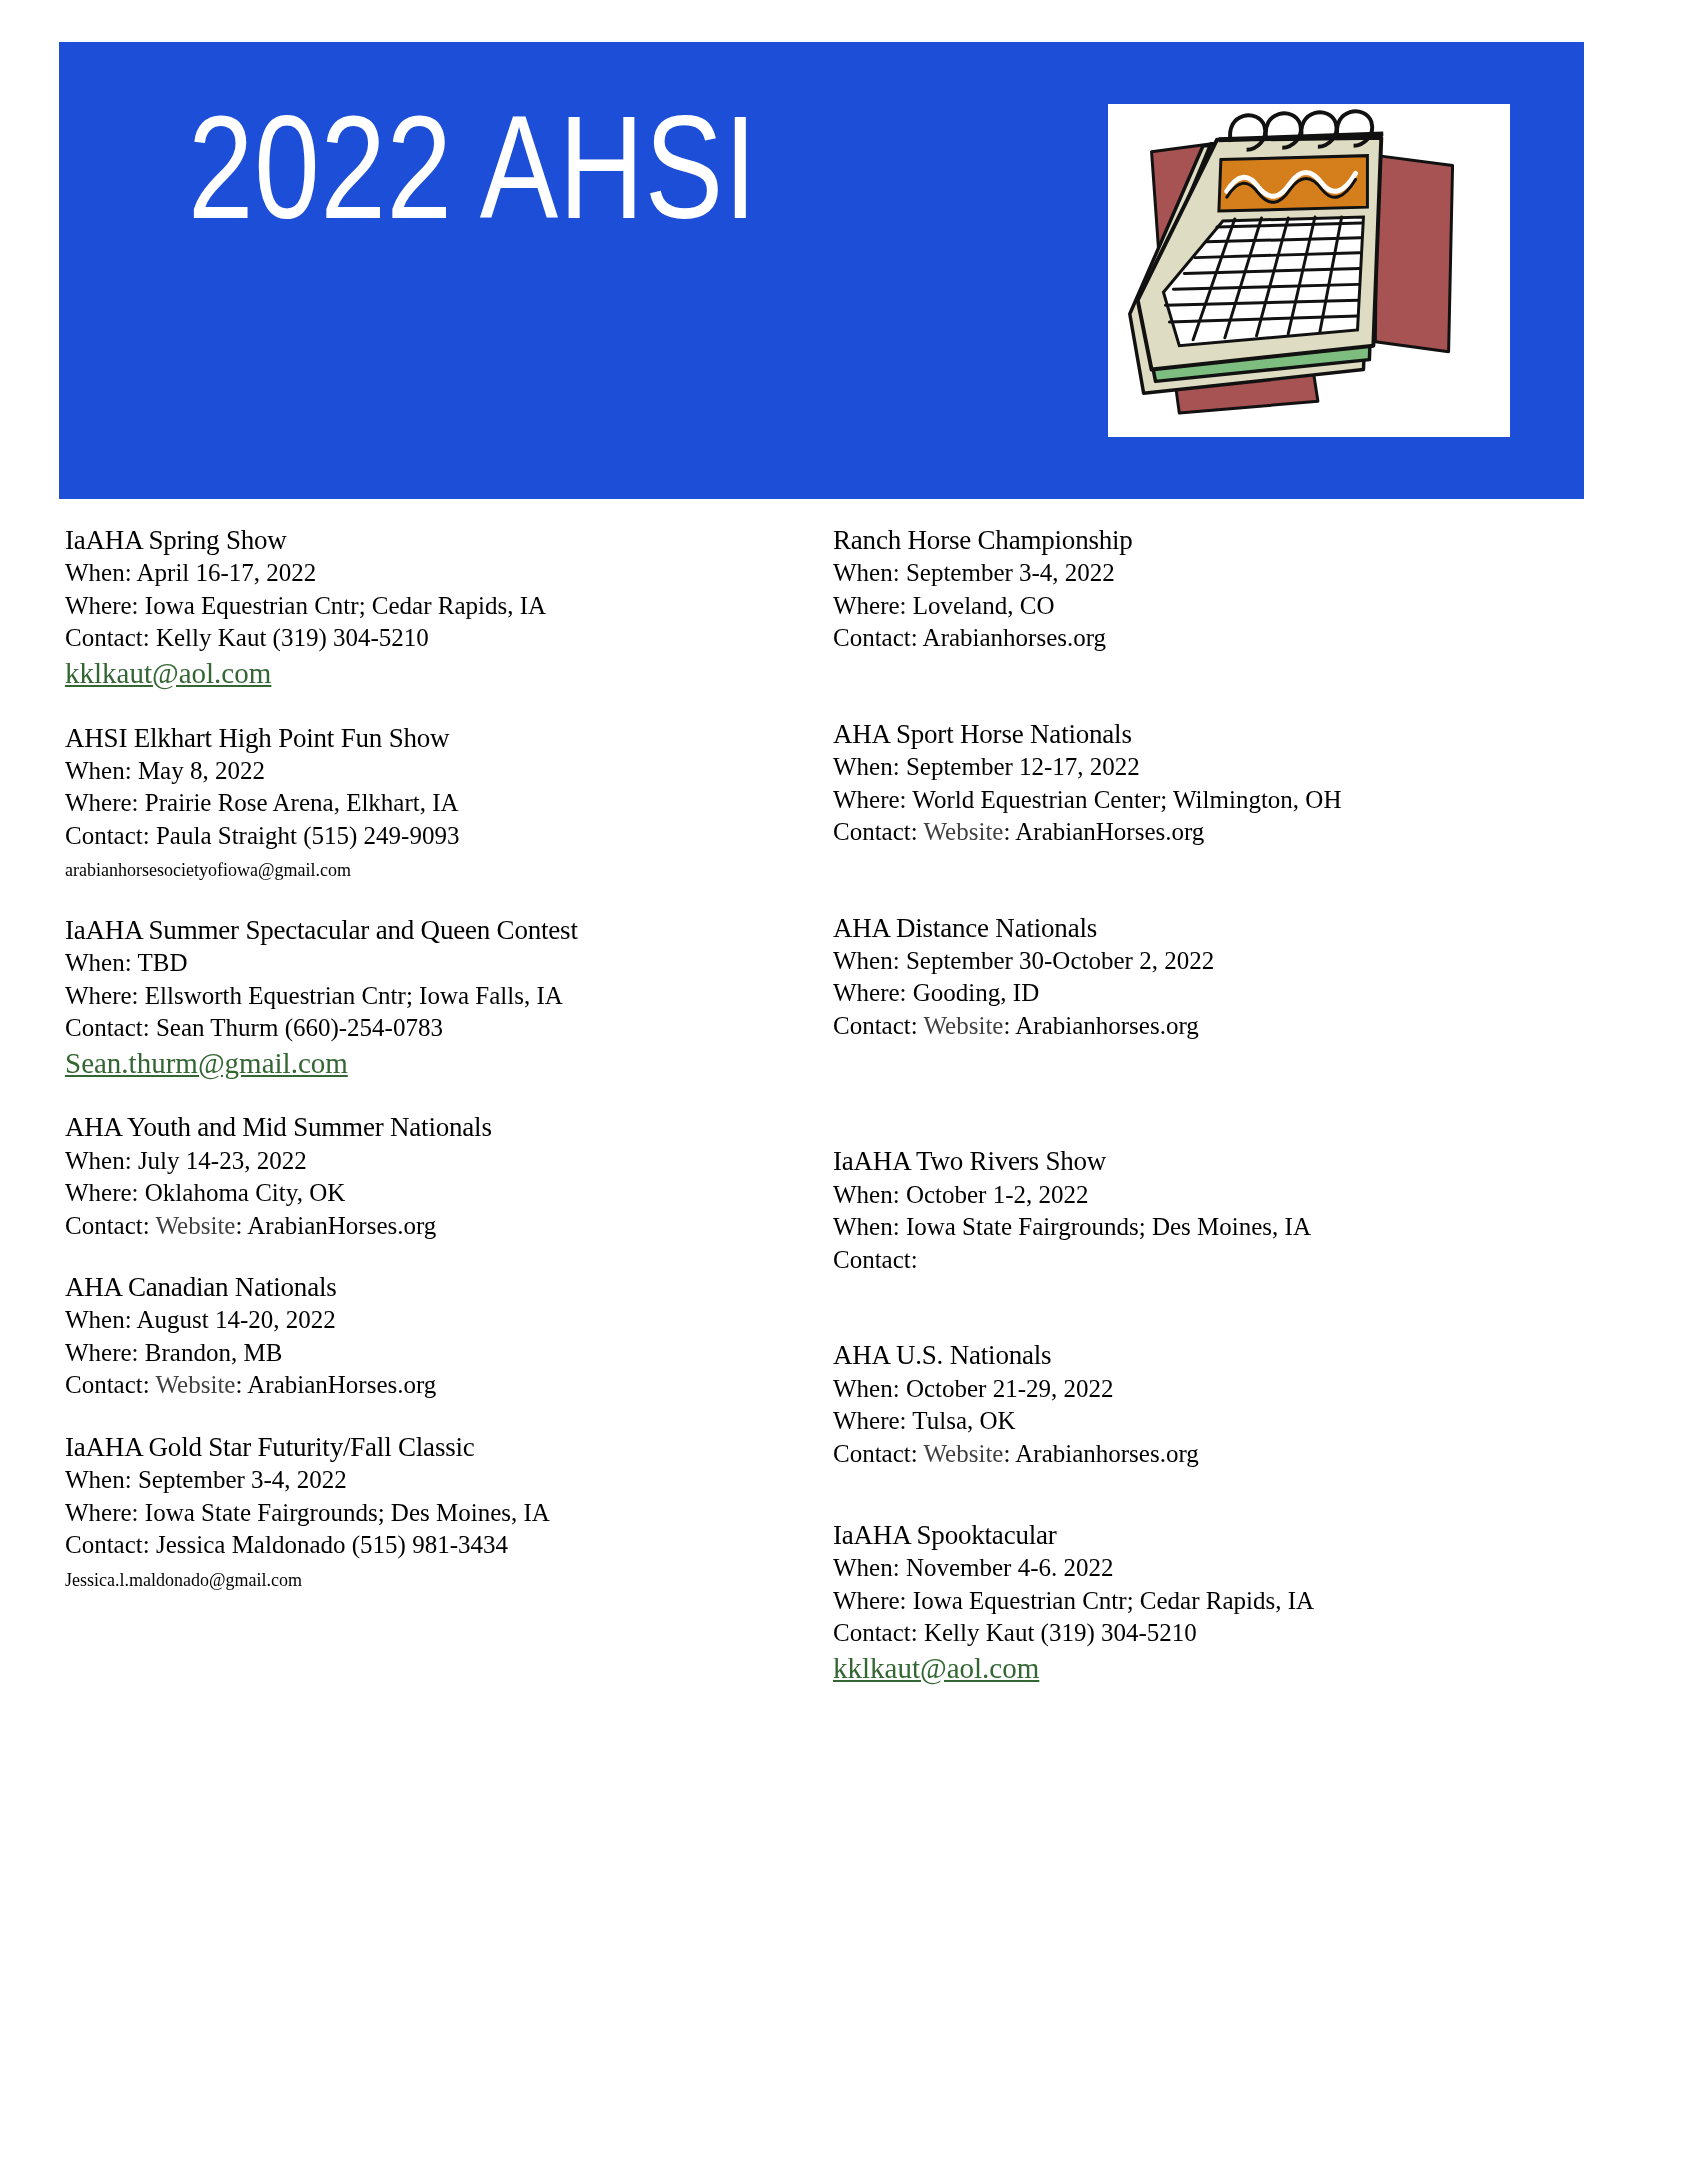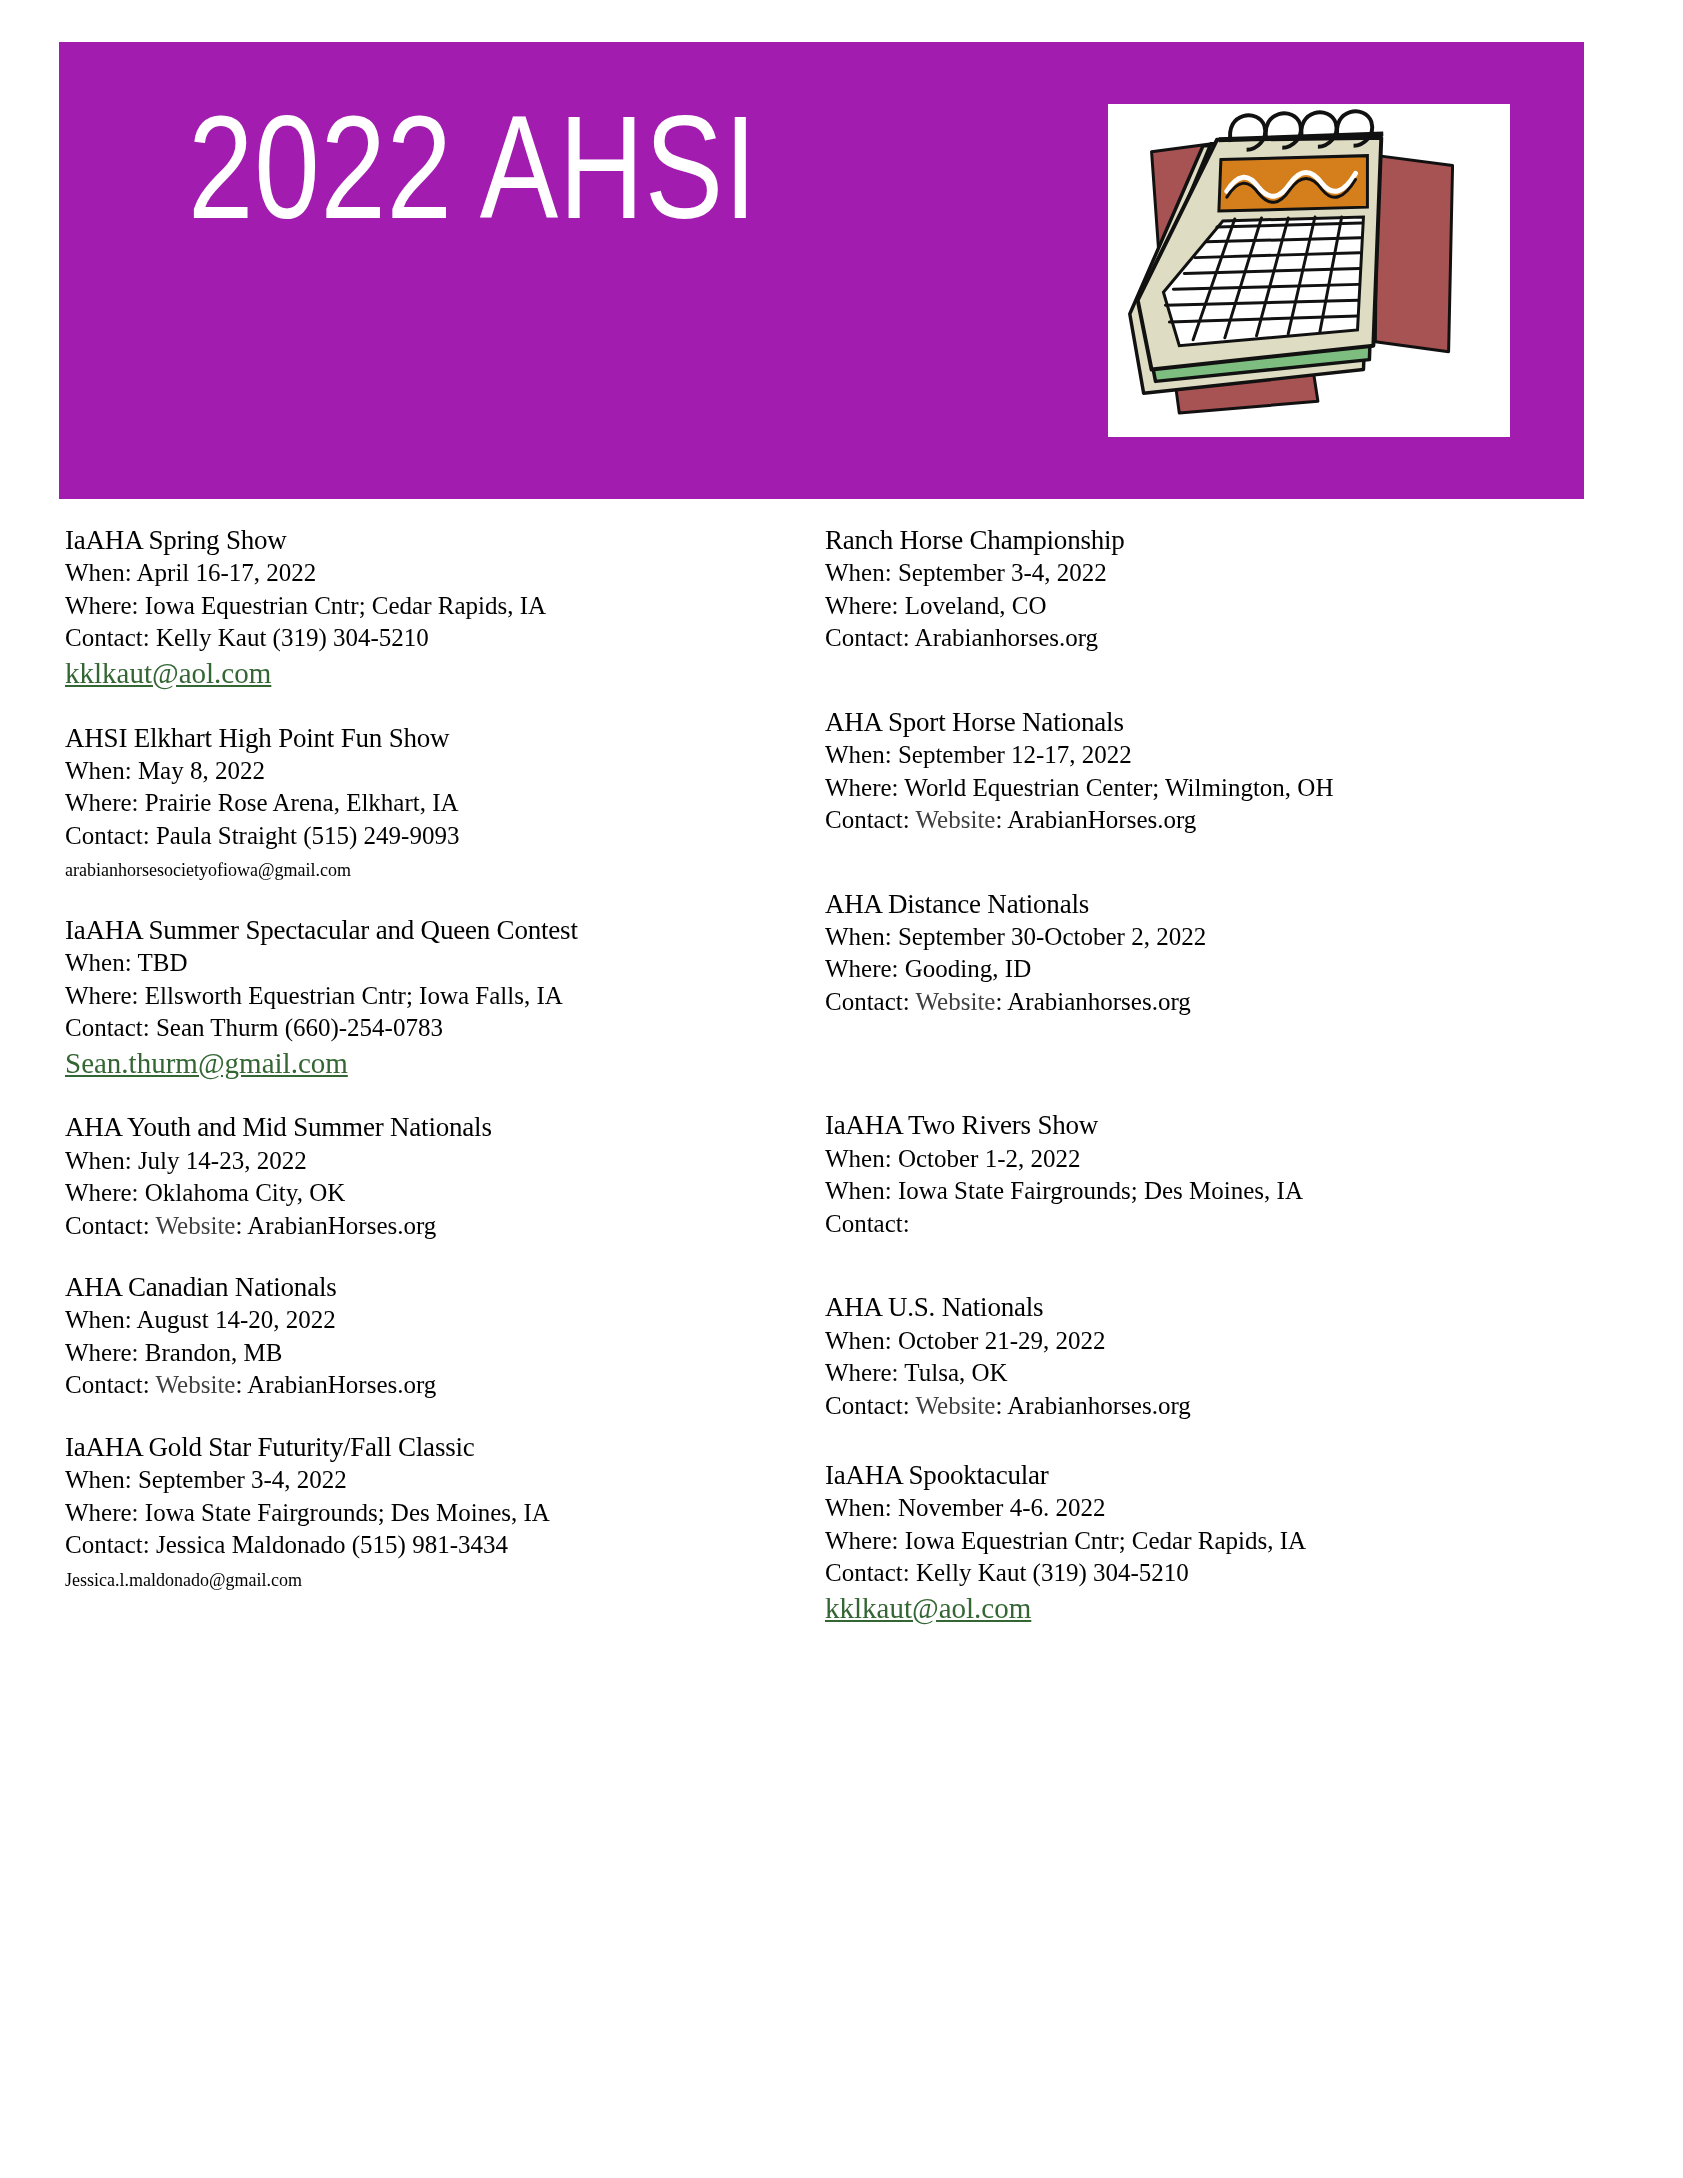--- a/index.html
+++ b/index.html
@@ -17,21 +17,21 @@
     overflow: hidden;
   }
 
   
   .header-banner {
     position: absolute;
     left: 59px;
     top: 42px;
     width: 1525px;
     height: 457px;
-    background: #a21caf;
+    background: #1d4ed8;
   }
   .header-title {
     position: absolute;
     left: 129px;
     top: 48px;
     font-family: "Liberation Sans Narrow", "Liberation Sans", "DejaVu Sans", sans-serif;
     font-size: 147px;
     line-height: 1.05;
     color: #ffffff;
     letter-spacing: 1px;
@@ -61,21 +61,21 @@
     width: 1683px;
     display: flex;
     flex-direction: row;
     align-items: flex-start;
   }
   .column {
     display: flex;
     flex-direction: column;
   }
   .col-left  { width: 752px; margin-left: 65px; }
-  .col-right { width: 693px; margin-left: 8px; }
+  .col-right { width: 693px; margin-left: 16px; gap: 12px; }
 
   .event {
     margin-bottom: 30px;
   }
   .event-title {
     font-size: 27px;
     line-height: 1.16;
     font-weight: 400;
     margin: 0 0 1px 0;
     letter-spacing: -0.2px;

